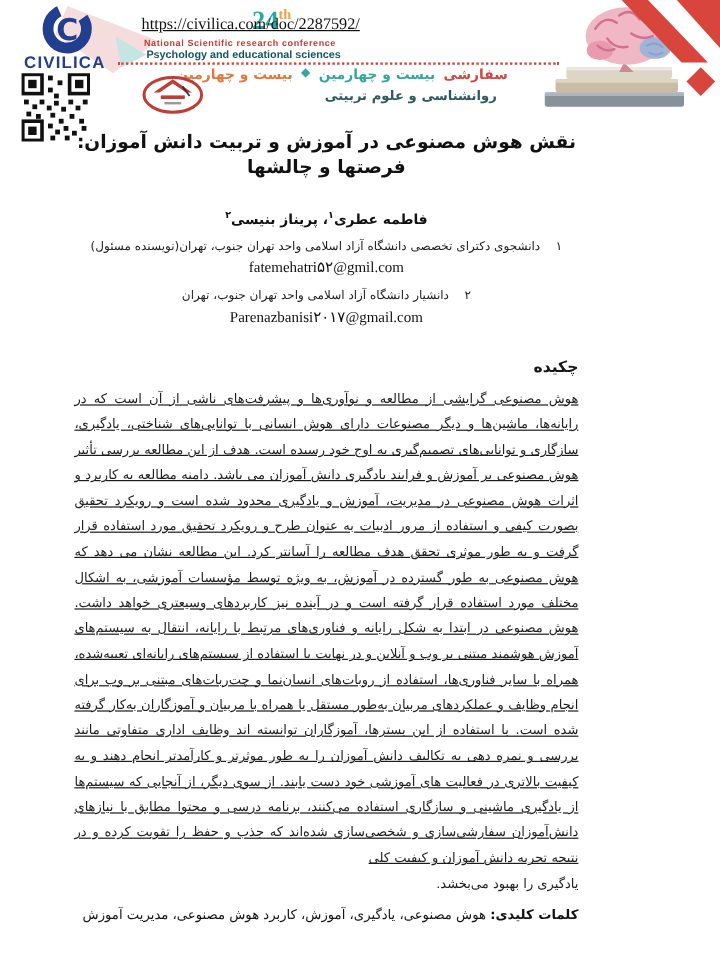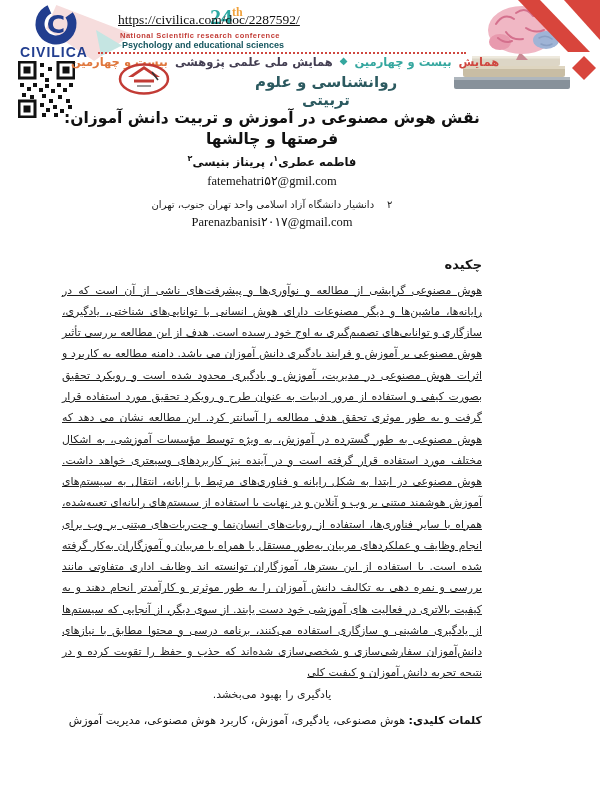--- a/index.html
+++ b/index.html
@@ -28,37 +28,37 @@
   .conf-en2{position:absolute;left:122px;top:40px;z-index:2;color:#15555e;font-weight:bold;font-size:9px;
     font-family:"Liberation Sans","DejaVu Sans",sans-serif;}
   .dotted-line{position:absolute;left:98px;top:52px;width:368px;border-top:2px dotted #cf4740;z-index:1;}
   .banner-row1{position:absolute;left:88px;top:55px;width:394px;z-index:2;display:flex;justify-content:center;
     align-items:flex-start;gap:7px;direction:ltr;font-weight:bold;font-size:11.5px;white-space:nowrap;}
   .b-ord1{color:#e0773d;}
   .b-rest{color:#433e52;}
   .b-diamond{color:#35a79f;font-size:10px;}
   .b-ord2{color:#35a79f;}
   .b-red{color:#cf4740;}
-  .banner-row2{position:absolute;left:238px;top:73px;width:176px;z-index:2;text-align:center;
-    font-weight:bold;font-size:15px;color:#2c5a60;}
+  .banner-row2{position:absolute;left:238px;top:73px;width:176px;z-index:2;text-align:right;
+    font-weight:bold;font-size:11px;color:#2c5a60;}
   .conf-emblem{position:absolute;left:118px;top:60px;z-index:2;}
   .brain-illu{position:absolute;left:438px;top:2px;z-index:1;}
   .ribbons{position:absolute;right:0;top:0;z-index:1;}
   
   .content{position:absolute;left:0;top:100px;width:544px;box-sizing:border-box;padding:0 62px;
     direction:rtl;text-align:center;z-index:3;}
   .title{margin-top:8px;font-size:15.5px;font-weight:bold;color:#111;line-height:1.35;}
-  .authors{margin-top:4px;font-size:11.5px;font-weight:bold;color:#111;}
+  .authors{margin-top:25px;font-size:11.5px;font-weight:bold;color:#111;}
   .authors sup{font-size:8px;}
   .affil{margin-top:10px;font-size:10px;color:#222;}
   .affil .num{margin-left:13px;}
   .email{margin-top:4px;direction:ltr;font-family:"Liberation Serif","DejaVu Sans",serif;font-size:12.5px;color:#111;}
   .abstract-head{margin-top:27px;text-align:right;font-size:13px;font-weight:600;color:#161616;}
   .abstract-body{margin-top:8px;text-align:justify;font-size:10.9px;line-height:1.95;color:#1d1d1d;text-decoration:underline;}
-  .abstract-last{text-align:center;font-size:10.9px;line-height:1.95;color:#1d1d1d;}
+  .abstract-last{text-align:right;font-size:10.9px;line-height:1.95;color:#1d1d1d;}
   .keywords{margin-top:9px;text-align:right;font-size:11px;color:#111;}
   .keywords .kw-label{font-weight:bold;}
 </style>
 </head>
 <body>
 
 <div class="page">
 
   <div class="deco-pink"></div>
   <div class="deco-teal"></div>
@@ -115,24 +115,23 @@
 
   <a class="url-link">https://civilica.com/doc/2287592/</a>
 
   <div class="conf-en1">National Scientific research conference</div>
   <div class="conf-en2">Psychology and educational sciences</div>
 
   <div class="dotted-line"></div>
 
   <div class="banner-row1">
     <span class="b-ord1" dir="rtl">بیست و چهارمین</span>
-    <span class="b-rest" dir="rtl">همایش ملی علمی پژوهشی</span>
     <span class="b-diamond">◆</span>
     <span class="b-ord2" dir="rtl">بیست و چهارمین</span>
-    <span class="b-red" dir="rtl">همایش</span>
+    <span class="b-red" dir="rtl">سفارشی</span>
   </div>
 
   <div class="banner-row2" dir="rtl">روانشناسی و علوم تربیتی</div>
 
   <div class="conf-emblem">
     <svg width="52" height="38" viewBox="0 0 52 38">
       <ellipse cx="26" cy="19" rx="24" ry="14.5" fill="#ffffff" stroke="#c23b35" stroke-width="2.5"></ellipse>
       <polygon points="10,17 26,6 42,17 37,17 26,9.5 15,17" fill="#c23b35"></polygon>
       <rect x="16" y="19.5" width="20" height="3" fill="#c23b35"></rect>
       <rect x="19" y="25" width="14" height="2" fill="#9a9a9a"></rect>
@@ -174,20 +173,21 @@
       <polygon points="104,56 116,68 104,80 92,68" fill="#d8453c"></polygon>
     </svg>
   </div>
 
   <div class="content">
 
     <div class="title">نقش هوش مصنوعی در آموزش و تربیت دانش آموزان: فرصتها و چالشها</div>
 
     <div class="authors"><span>فاطمه عطری</span><sup>۱</sup><span>، </span><span>پریناز بنیسی</span><sup>۲</sup></div>
 
+    <div class="affil"><span class="num">۱</span><span>دانشجوی دکترای تخصصی دانشگاه آزاد اسلامی واحد تهران جنوب، تهران(نویسنده مسئول)</span></div>
 
     <div class="email">fatemehatri۵۲@gmil.com</div>
 
     <div class="affil"><span class="num">۲</span><span>دانشیار دانشگاه آزاد اسلامی واحد تهران جنوب، تهران</span></div>
 
     <div class="email">Parenazbanisi۲۰۱۷@gmail.com</div>
 
     <div class="abstract-head">چکیده</div>
 
     <div class="abstract-body">هوش مصنوعی گرایشی از مطالعه و نوآوری‌ها و پیشرفت‌های ناشی از آن است که در رایانه‌ها، ماشین‌ها و دیگر مصنوعات دارای هوش انسانی با توانایی‌های شناختی، یادگیری، سازگاری و توانایی‌های تصمیم‌گیری به اوج خود رسیده است. هدف از این مطالعه بررسی تأثیر هوش مصنوعی بر آموزش و فرایند یادگیری دانش آموزان می باشد. دامنه مطالعه به کاربرد و اثرات هوش مصنوعی در مدیریت، آموزش و یادگیری محدود شده است و رویکرد تحقیق بصورت کیفی و استفاده از مرور ادبیات به عنوان طرح و رویکرد تحقیق مورد استفاده قرار گرفت و به طور موثری تحقق هدف مطالعه را آسانتر کرد. این مطالعه نشان می دهد که هوش مصنوعی به طور گسترده در آموزش، به ویژه توسط مؤسسات آموزشی، به اشکال مختلف مورد استفاده قرار گرفته است و در آینده نیز کاربردهای وسیعتری خواهد داشت. هوش مصنوعی در ابتدا به شکل رایانه و فناوری‌های مرتبط با رایانه، انتقال به سیستم‌های آموزش هوشمند مبتنی بر وب و آنلاین و در نهایت با استفاده از سیستم‌های رایانه‌ای تعبیه‌شده، همراه با سایر فناوری‌ها، استفاده از روبات‌های انسان‌نما و چت‌ربات‌های مبتنی بر وب برای انجام وظایف و عملکردهای مربیان به‌طور مستقل یا همراه با مربیان و آموزگاران به‌کار گرفته شده است. با استفاده از این بسترها، آموزگاران توانسته اند وظایف اداری متفاوتی مانند بررسی و نمره دهی به تکالیف دانش آموزان را به طور موثرتر و کارآمدتر انجام دهند و به کیفیت بالاتری در فعالیت های آموزشی خود دست یابند. از سوی دیگر، از آنجایی که سیستم‌ها از یادگیری ماشینی و سازگاری استفاده می‌کنند، برنامه درسی و محتوا مطابق با نیازهای دانش‌آموزان سفارشی‌سازی و شخصی‌سازی شده‌اند که جذب و حفظ را تقویت کرده و در نتیجه تجربه دانش آموزان و کیفیت کلی</div>

